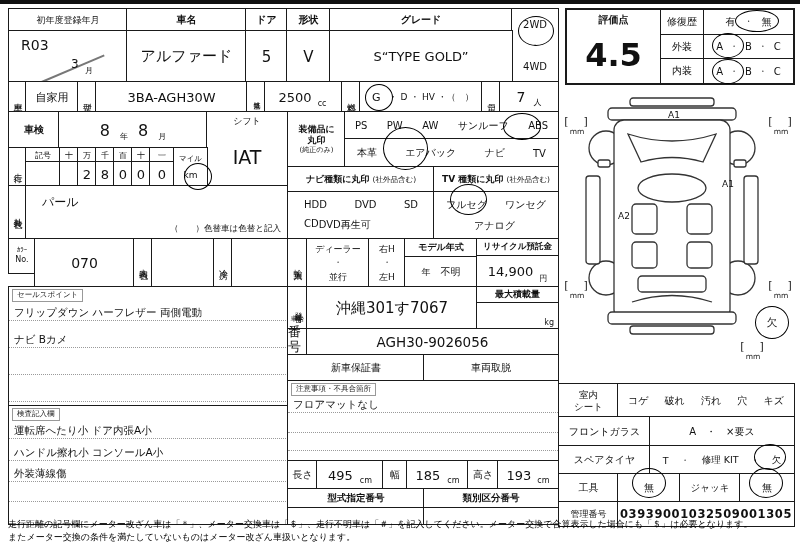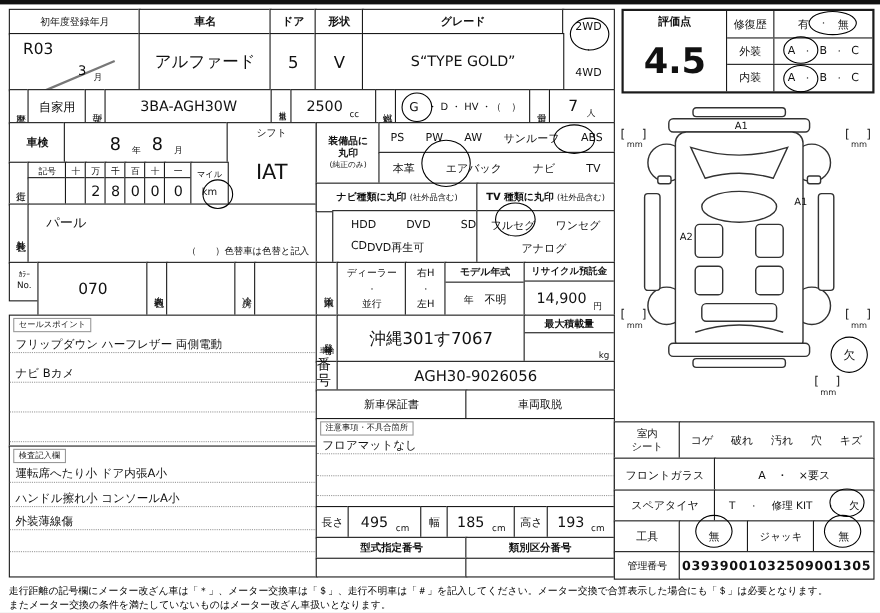--- a/index.html
+++ b/index.html
@@ -16,21 +16,21 @@
   .badge{border:1px solid #999;font-size:7.5px;padding:0 4px;color:#222;align-self:flex-start;margin:2px 0 0 3px;line-height:1.4;}
   .blockrow{width:100%;box-sizing:border-box;display:flex;align-items:flex-end;padding-left:5px;}
   .dotted{border-bottom:1px dotted #9a9a9a;}
   .bracket{position:absolute;width:30px;text-align:center;line-height:1;z-index:4;color:#222;}
   .bracket .br{font-size:11px;letter-spacing:2px;}
   .bracket .mm{font-size:7.5px;margin-top:1px;}
   .dlabel{position:absolute;font-size:9px;font-weight:normal;z-index:4;color:#111;}
   .slash{position:absolute;width:86px;height:1.5px;background:#777;transform:rotate(-23deg);transform-origin:left center;}
   .topbar{position:absolute;left:0;top:0;width:800px;height:4px;background:#111;}
   .hflex{display:flex;align-items:center;justify-content:space-between;width:100%;box-sizing:border-box;}
-  .footer{position:absolute;left:8px;top:532px;width:788px;font-size:9px;line-height:1.45;color:#000;}
+  .footer{position:absolute;left:8px;top:518px;width:788px;font-size:9px;line-height:1.45;color:#000;}
 </style>
 </head>
 <body>
 
 <div id="sheet">
   <div class="topbar"></div>
 
   <div class="cell f9" style="left:8px;top:8px;width:120px;height:24px">初年度登録年月</div>
   <div class="cell f10 b" style="left:126px;top:8px;width:121px;height:24px">車名</div>
   <div class="cell f10 b" style="left:245px;top:8px;width:43px;height:24px">ドア</div>
@@ -130,21 +130,21 @@
     <span>TV</span>
   </div>
   <div class="cell" style="left:287px;top:166px;width:148px;height:27px;gap:3px">
     <span class="f9 b">ナビ種類に丸印</span>
     <span style="font-size:7.5px">(社外品含む)</span>
   </div>
   <div class="cell" style="left:433px;top:166px;width:126px;height:27px;gap:3px">
     <span class="f9 b">TV 種類に丸印</span>
     <span style="font-size:7.5px">(社外品含む)</span>
   </div>
-  <div class="cell col" style="left:302px;top:191px;width:148px;height:49px;justify-content:space-evenly;align-items:stretch">
+  <div class="cell col" style="left:287px;top:191px;width:148px;height:49px;justify-content:space-evenly;align-items:stretch">
     <div class="hflex f10" style="padding:0 16px">
       <span>HDD</span>
       <span>DVD</span>
       <span>SD</span>
     </div>
     <div class="f10" style="display:flex;padding-left:16px">
       <span>CD</span>
       <span>DVD再生可</span>
     </div>
   </div>

